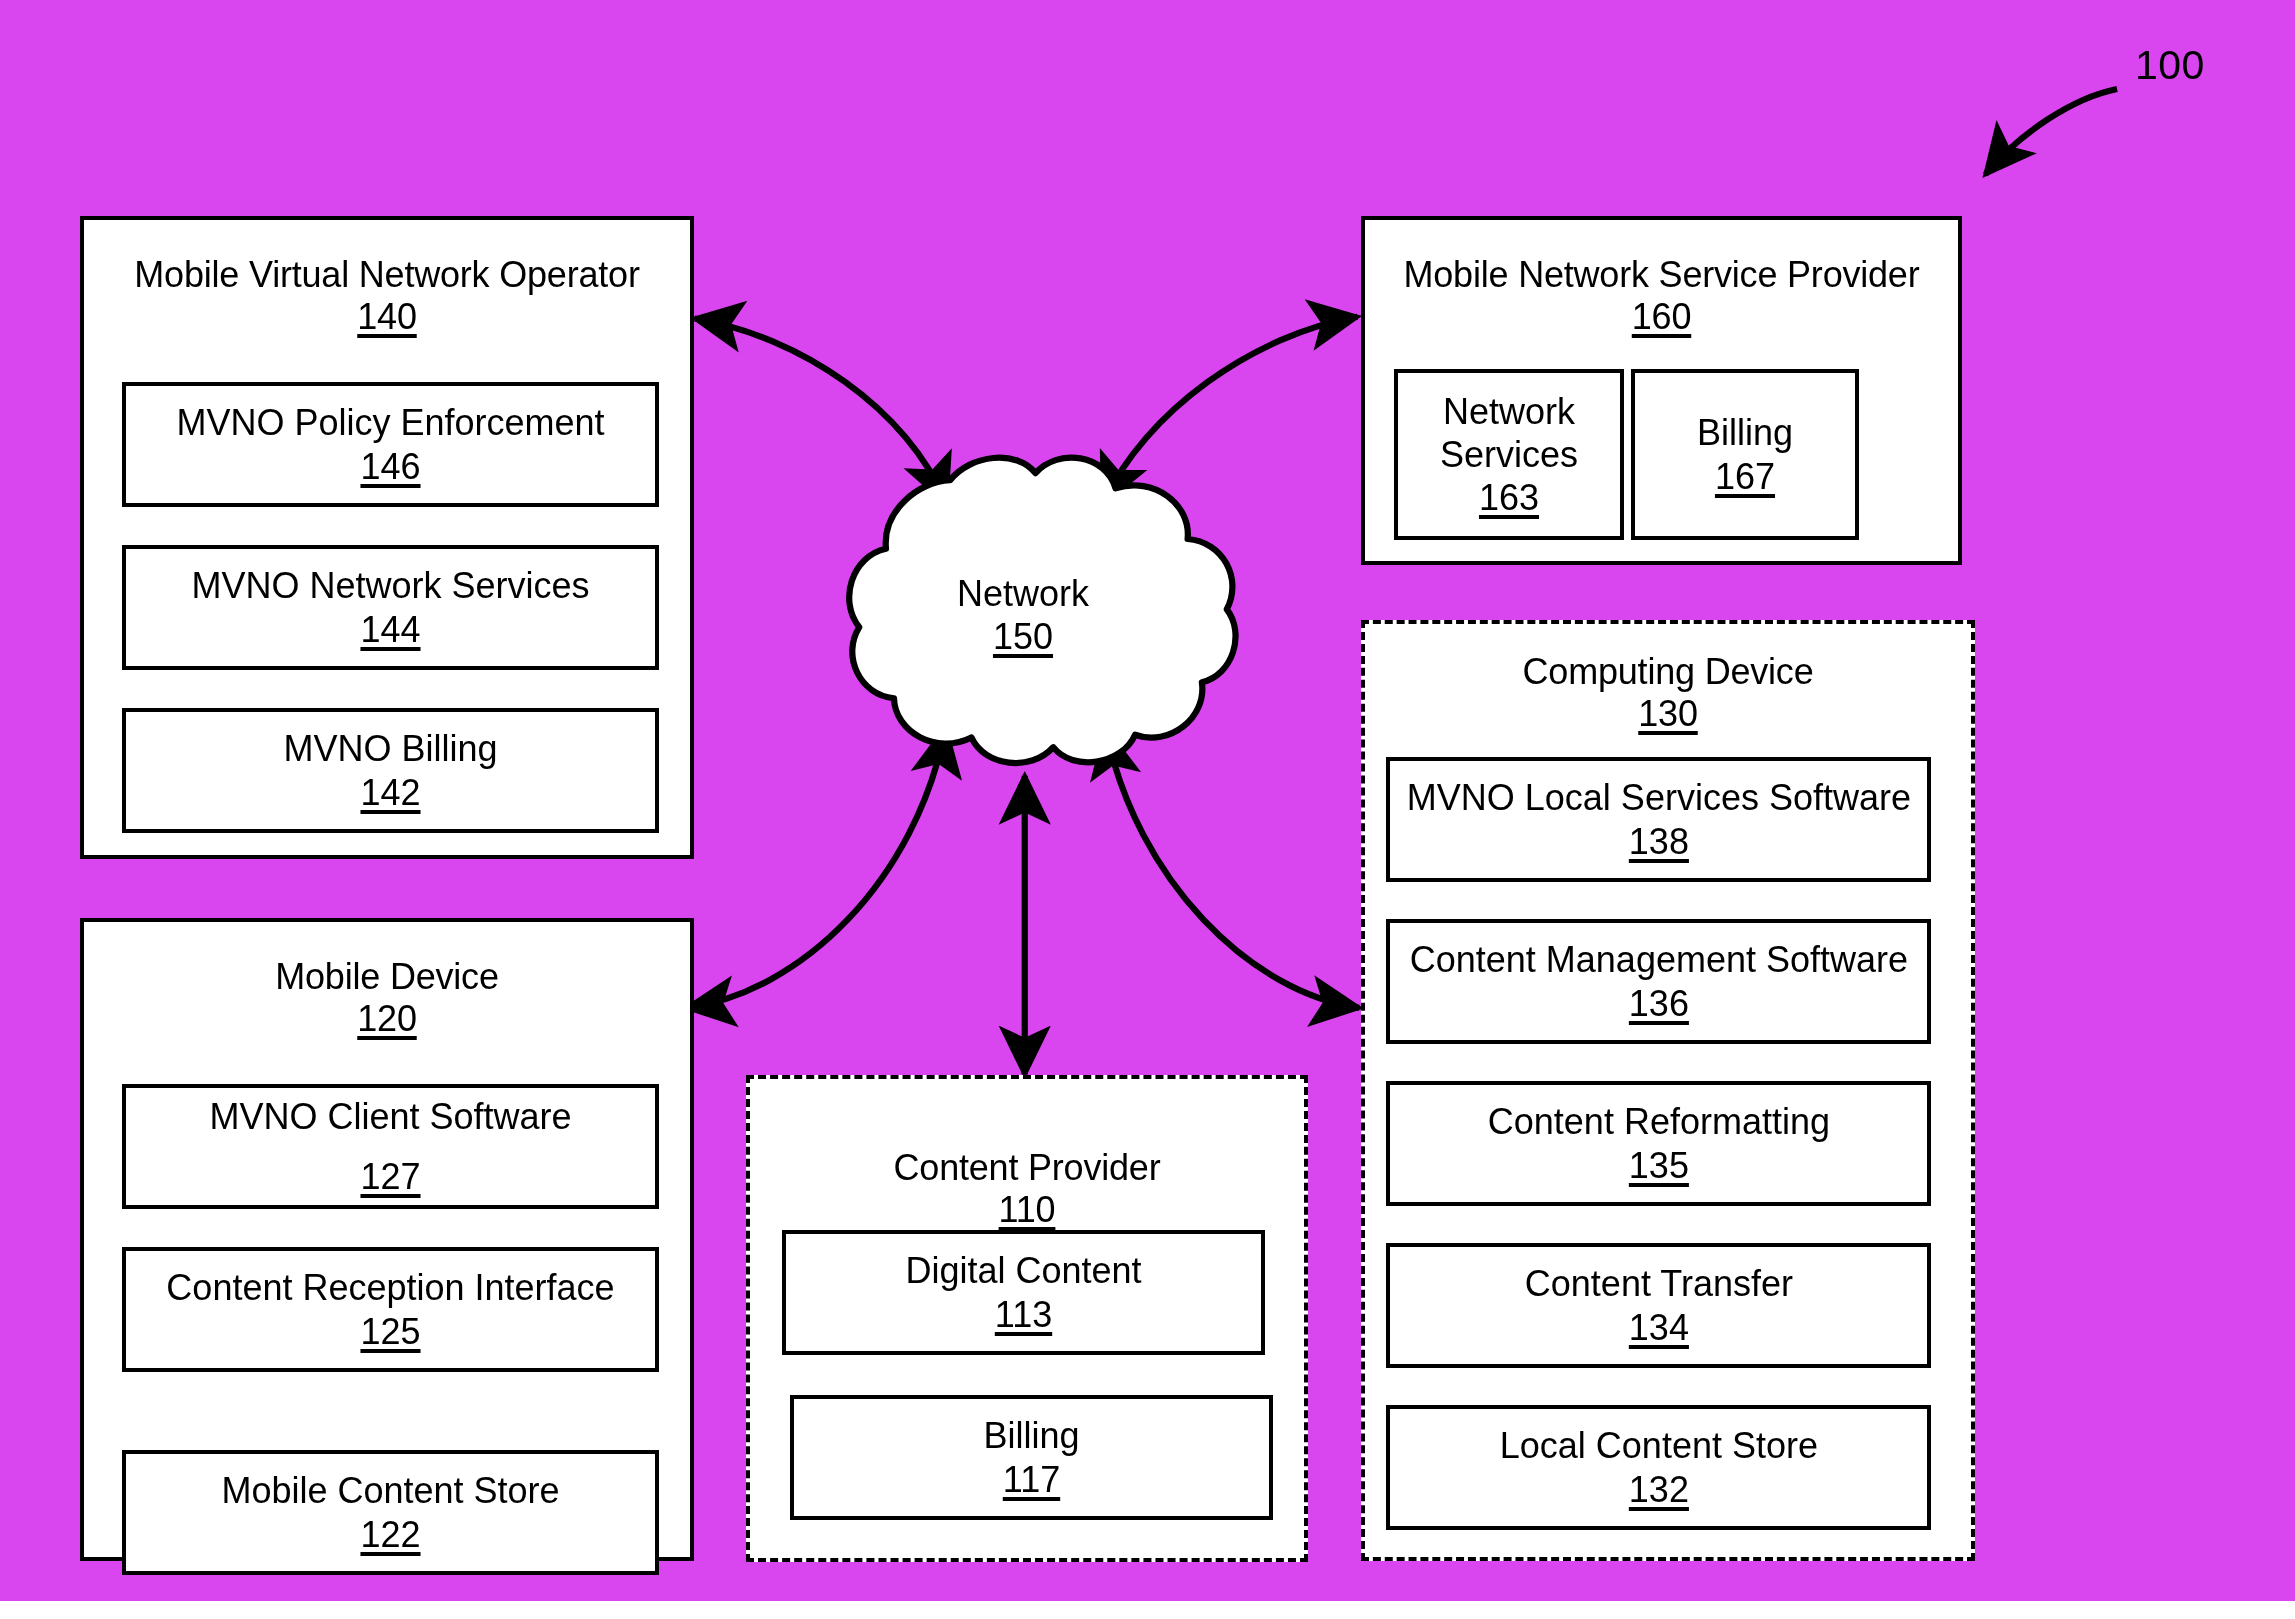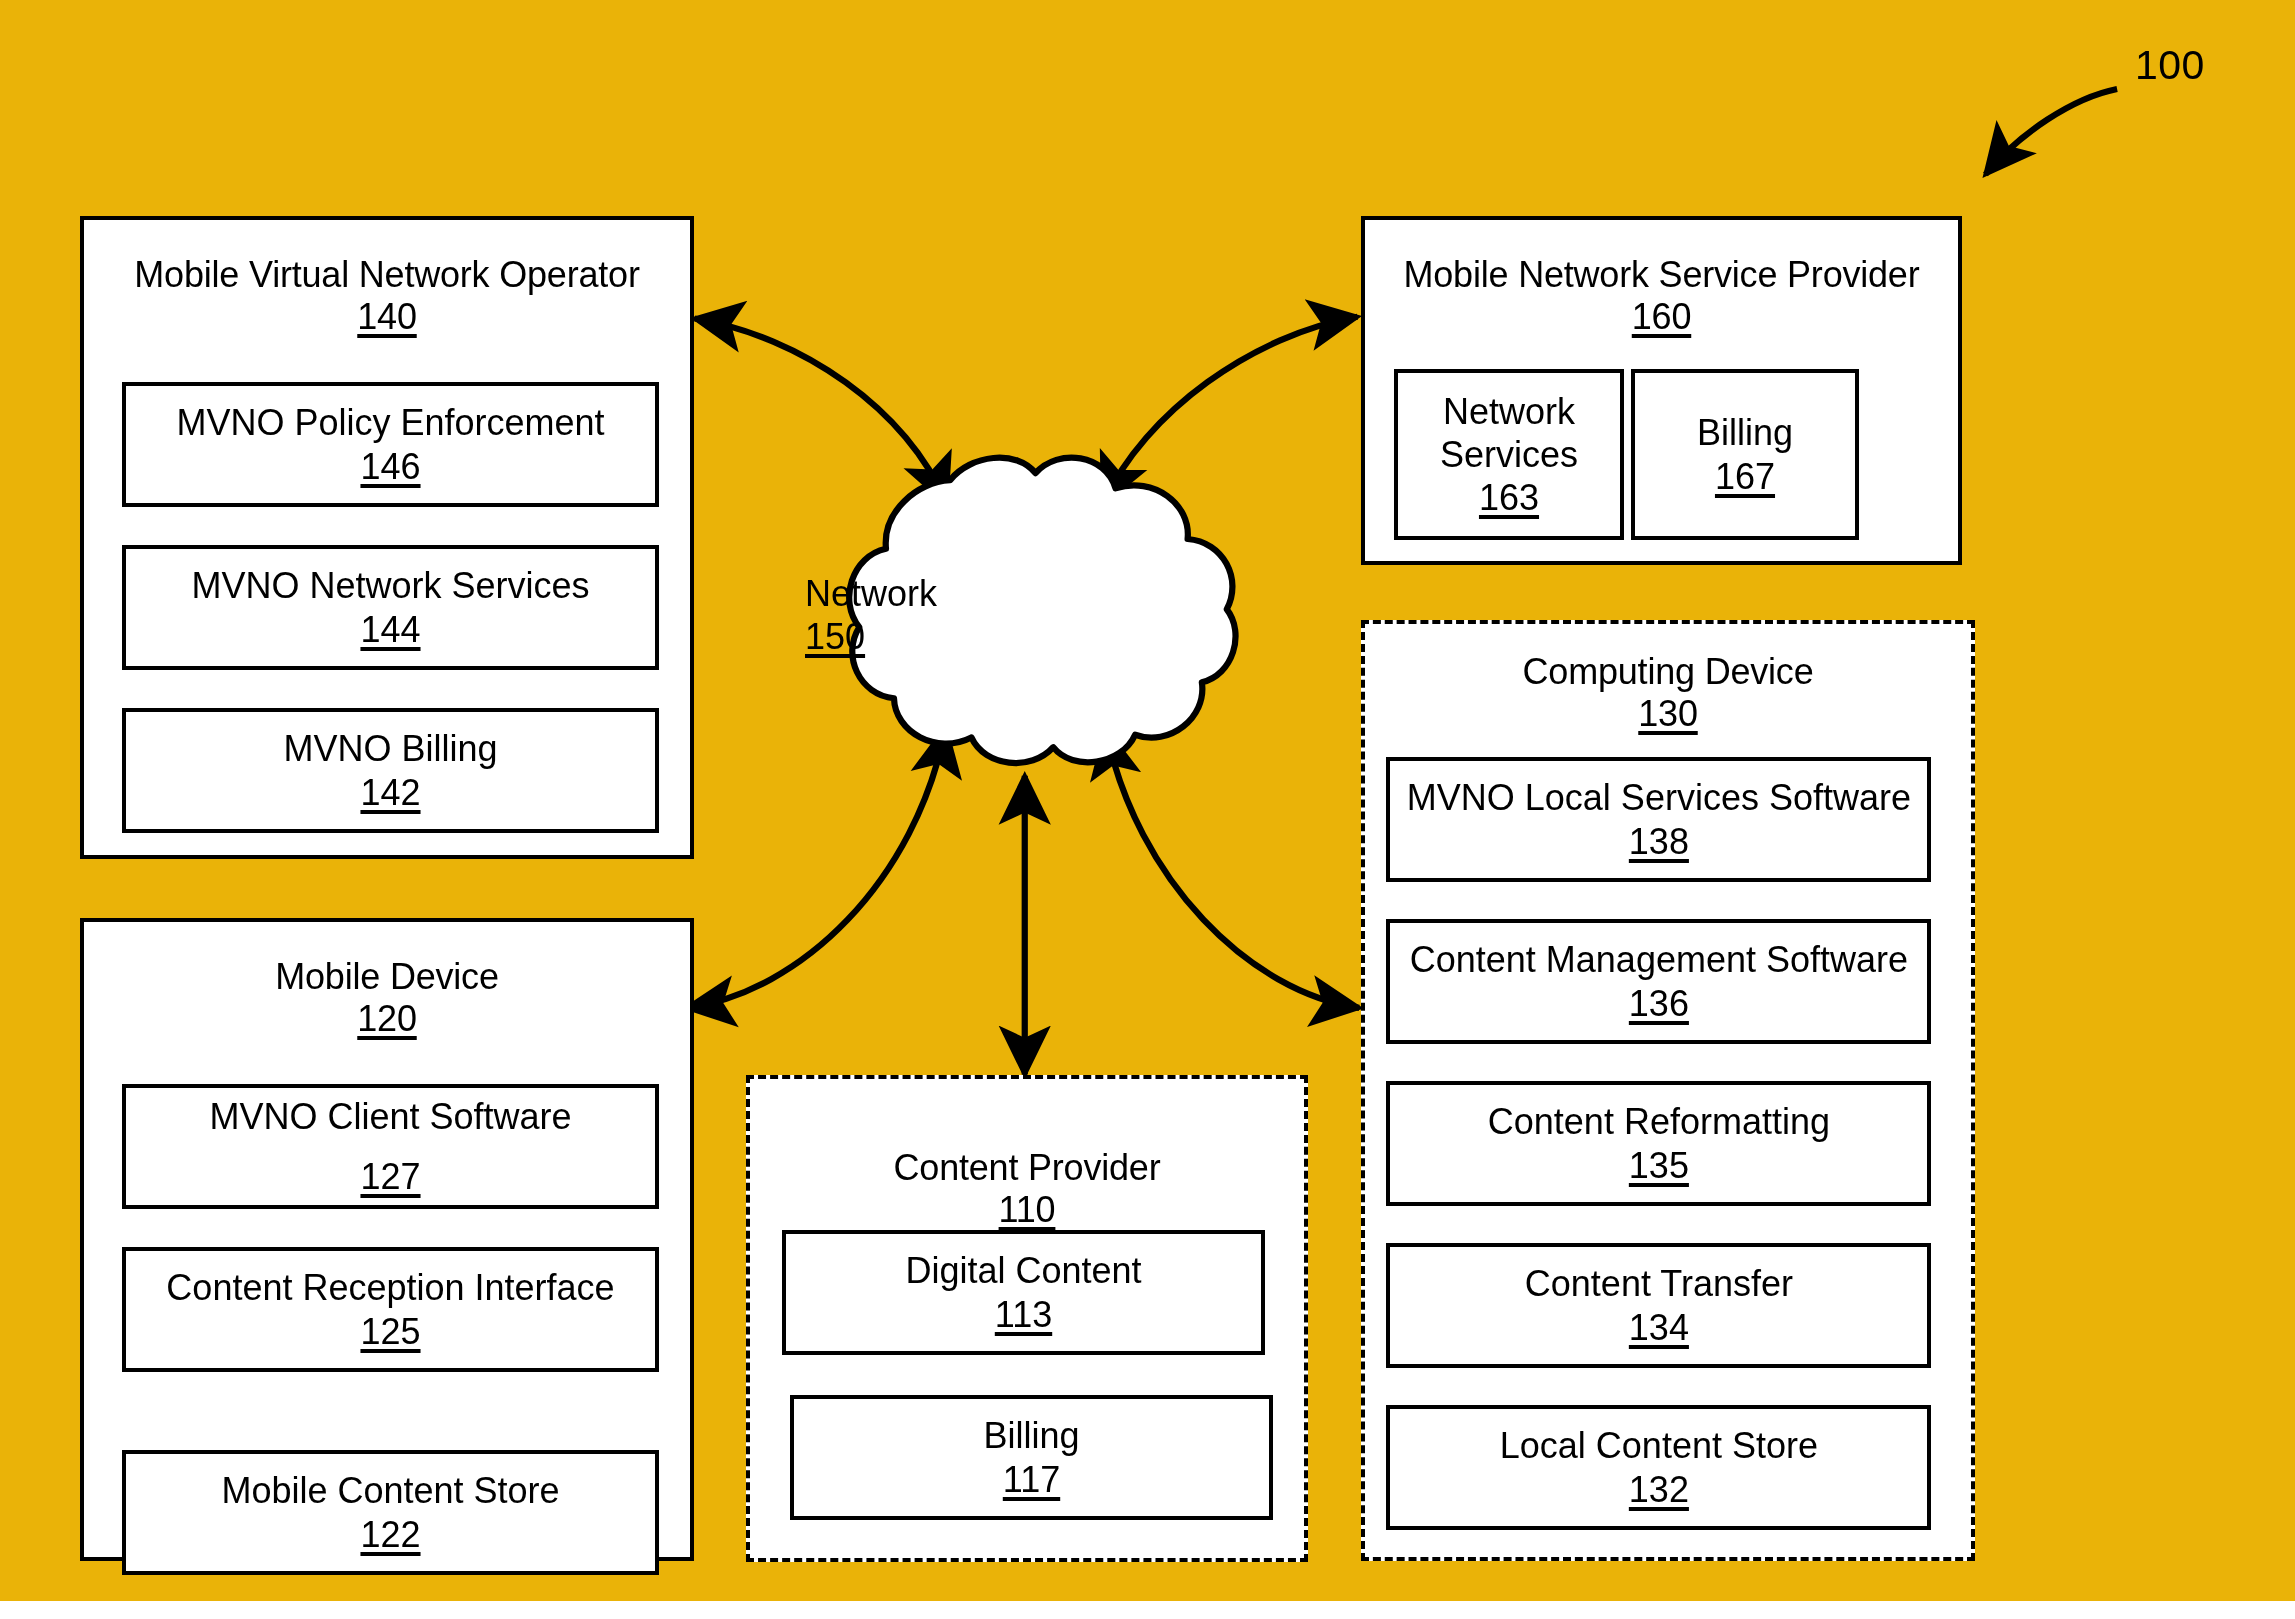--- a/index.html
+++ b/index.html
@@ -9,21 +9,21 @@
     background: #ffffff;
   }
   body {
     font-family: "Liberation Sans", sans-serif;
     color: #000000;
   }
   #canvas {
     position: relative;
     width: 2295px;
     height: 1601px;
-    background: #eab308;
+    background: #d946ef;
     overflow: hidden;
   }
   
   .node {
     position: absolute;
     box-sizing: border-box;
     background: #ffffff;
     border: 4.4px solid #000000;
   }
   .node.dashed {
@@ -77,20 +77,21 @@
     top: 449px;
     width: 436px;
     height: 325px;
   }
   #cloud-wrap svg { display: block; }
   .cloud-text {
     position: absolute;
     left: 0;
     right: 0;
     top: 123px;
+    text-align: center;
     font-size: 36px;
     line-height: 1.2;
   }
   .cloud-text .ref {
     display: block;
     text-decoration: underline;
     text-underline-offset: 5.3px;
     text-decoration-thickness: 3.6px;
   }
 

